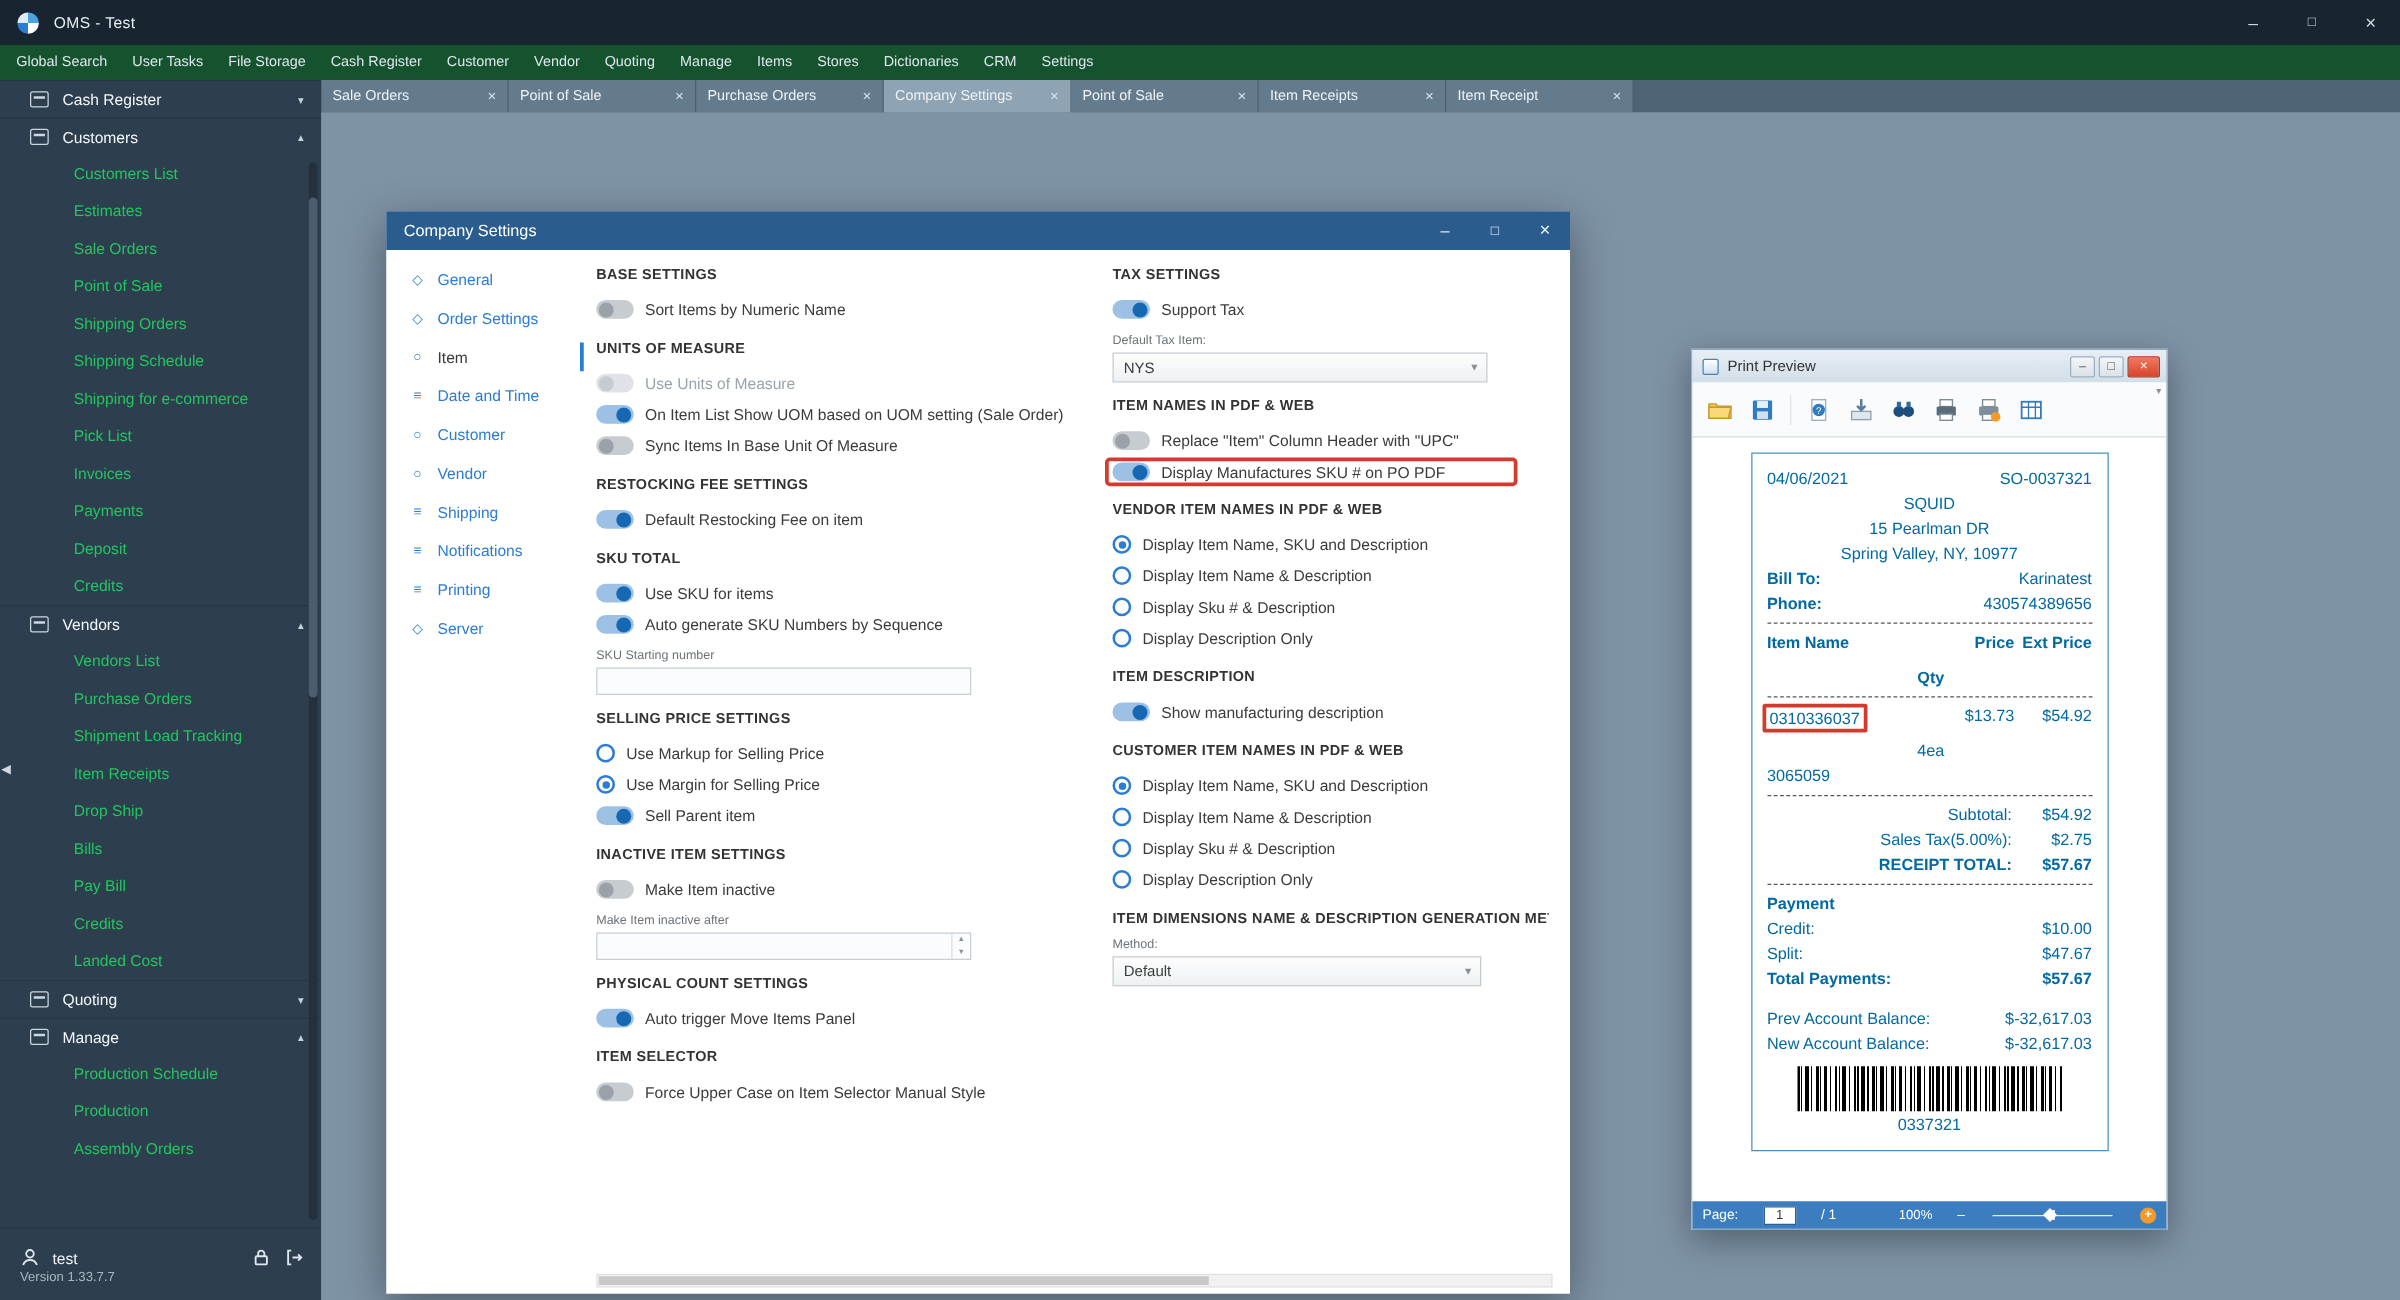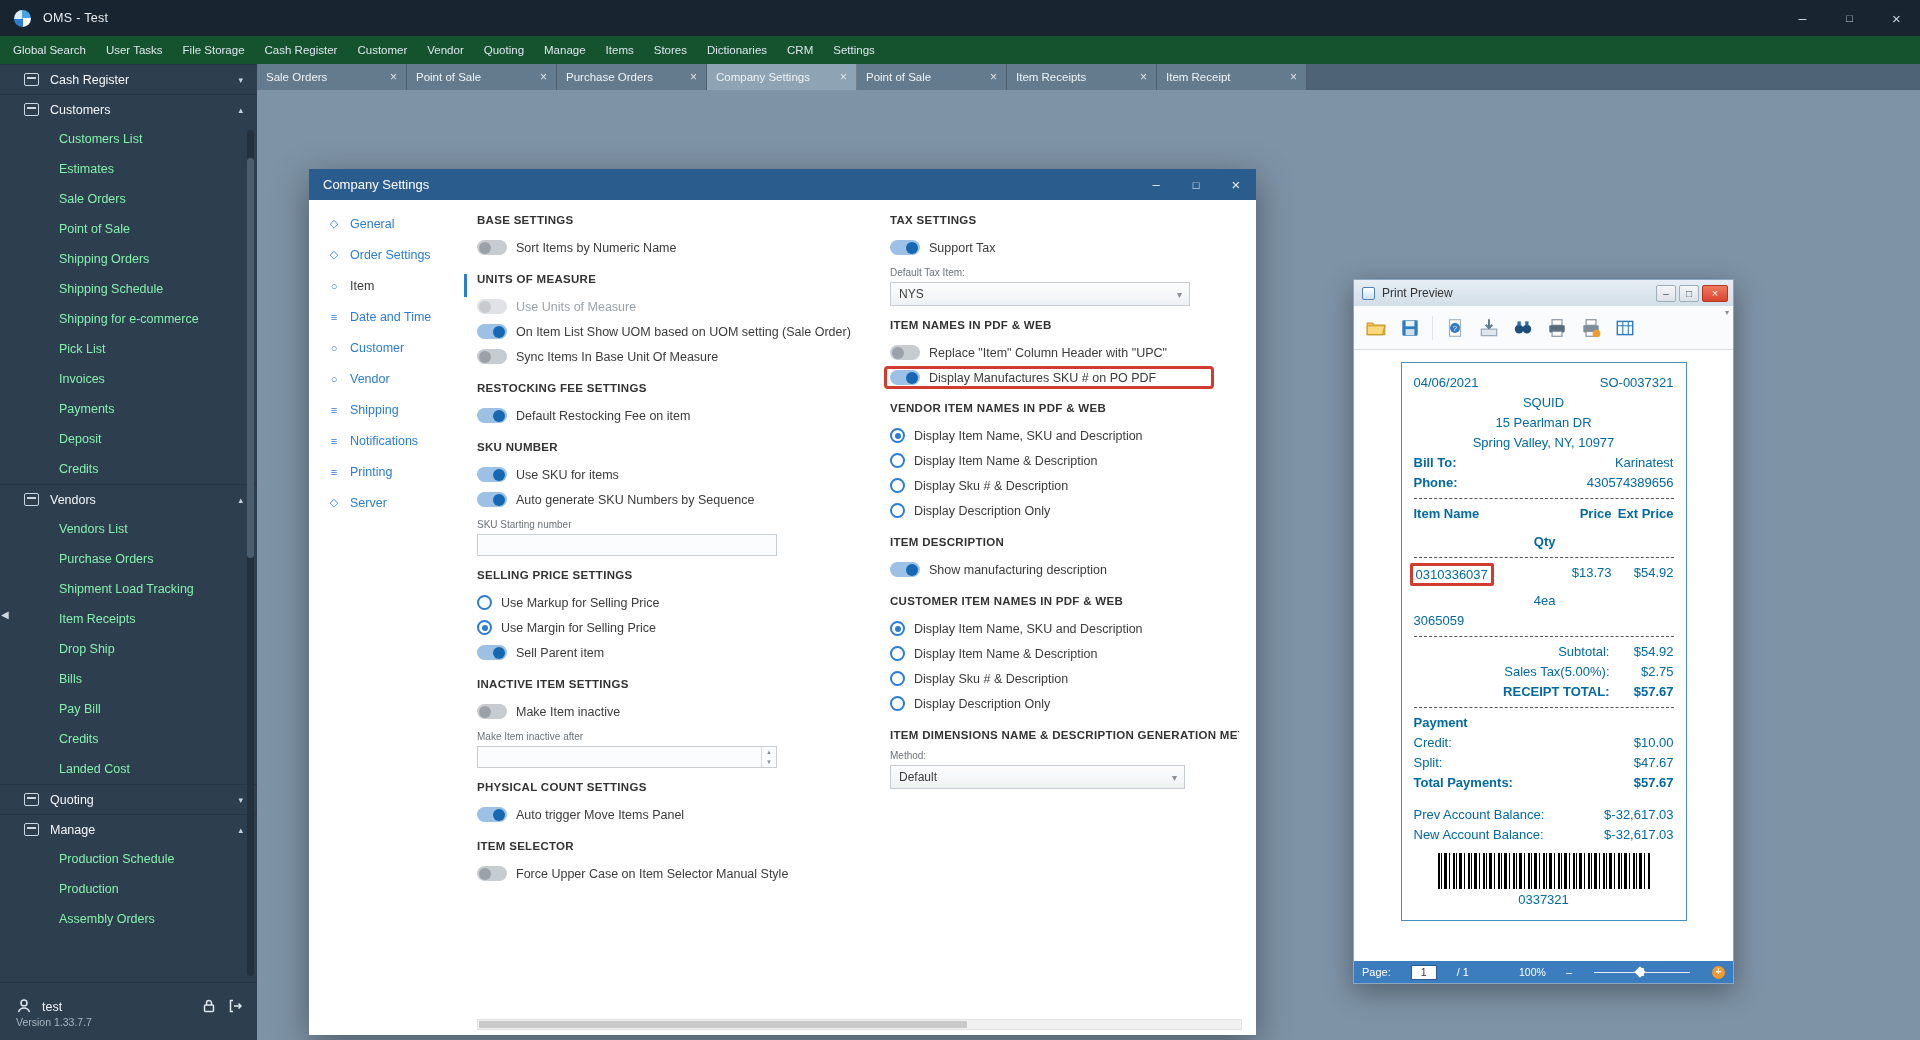--- a/index.html
+++ b/index.html
@@ -19,21 +19,21 @@
   .menubar { height:28px; background:#14532d; display:flex; align-items:center; gap:2px; padding:0 4px; }
   .menu-item { color:#dde6ee; font-size:11.5px; padding:0 9px; line-height:28px; cursor:pointer; white-space:nowrap; }
 
   
   .content-row { display:flex; height:976px; }
 
   
   .sidebar { width:257px; background:#2d3e4f; position:relative; flex:none; overflow:hidden; }
   .side-list { height:870px; overflow:hidden; }
   .side-row { height:30px; display:flex; align-items:center; padding:0 14px 0 59px;
-    color:#86efac; font-size:12.5px; cursor:pointer; white-space:nowrap; }
+    color:#22c55e; font-size:12.5px; cursor:pointer; white-space:nowrap; }
   .side-row.hdr { padding-left:24px; border-top:1px solid rgba(0,0,0,.14); color:#f4f7fa; }
   .s-icon { display:none; }
   .hdr .s-icon { display:inline-block; width:15px; height:13px; margin-right:11px;
     border:1.6px solid #ccd7e0; border-radius:2px; position:relative; flex:none; }
   .hdr .s-icon::after { content:""; position:absolute; left:2px; right:2px; top:3px; height:1.6px; background:#ccd7e0; }
   .s-chev { margin-left:auto; font-size:9px; color:#c7d2db; }
   .side-scroll { position:absolute; top:66px; right:3px; width:7px; height:846px; background:#24303b; border-radius:4px; }
   .side-thumb { position:absolute; top:28px; left:0; width:7px; height:400px; background:#4c5e6e; border-radius:4px; cursor:pointer; }
   .collapse-arrow { position:absolute; left:1px; top:545px; color:#cfd9e2; font-size:10px; cursor:pointer; }
   .side-bottom { position:absolute; left:0; right:0; bottom:0; background:#2d3e4f; }
@@ -543,21 +543,21 @@
                 <div>
                   <div class="c-row">
                     <span class="toggle on">
                         <span class="knob"></span>
                       </span>
                     <span class="lbl">Default Restocking Fee on item</span>
                   </div>
                 </div>
               </div>
               <div class="sec">
-                <div class="sec-title">SKU NUMBER</div>
+                <div class="sec-title">SKU TOTAL</div>
                 <div>
                   <div class="c-row">
                     <span class="toggle on">
                         <span class="knob"></span>
                       </span>
                     <span class="lbl">Use SKU for items</span>
                   </div>
 
                   <div class="c-row">
                     <span class="toggle on">

